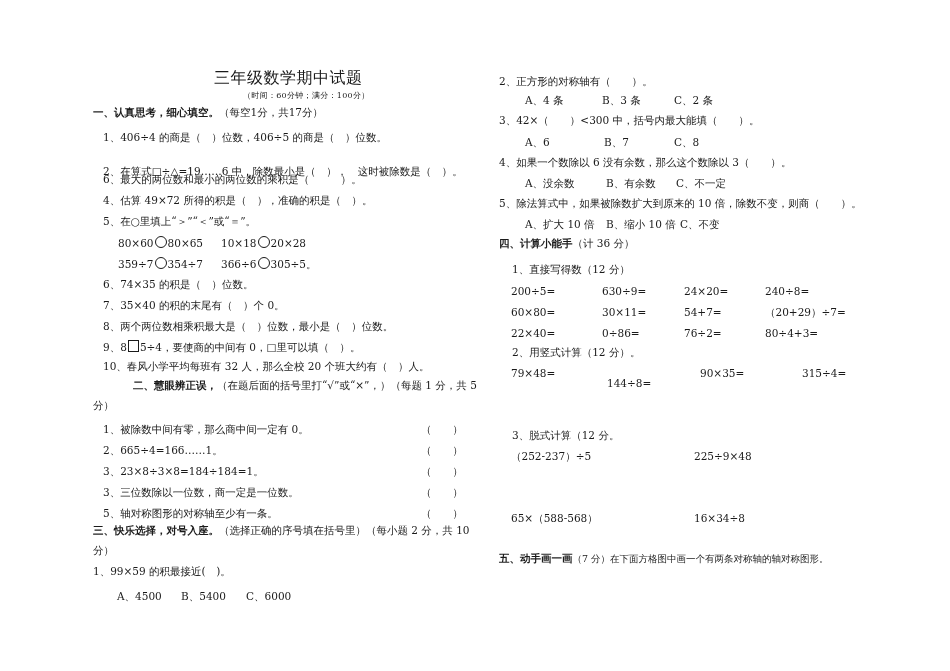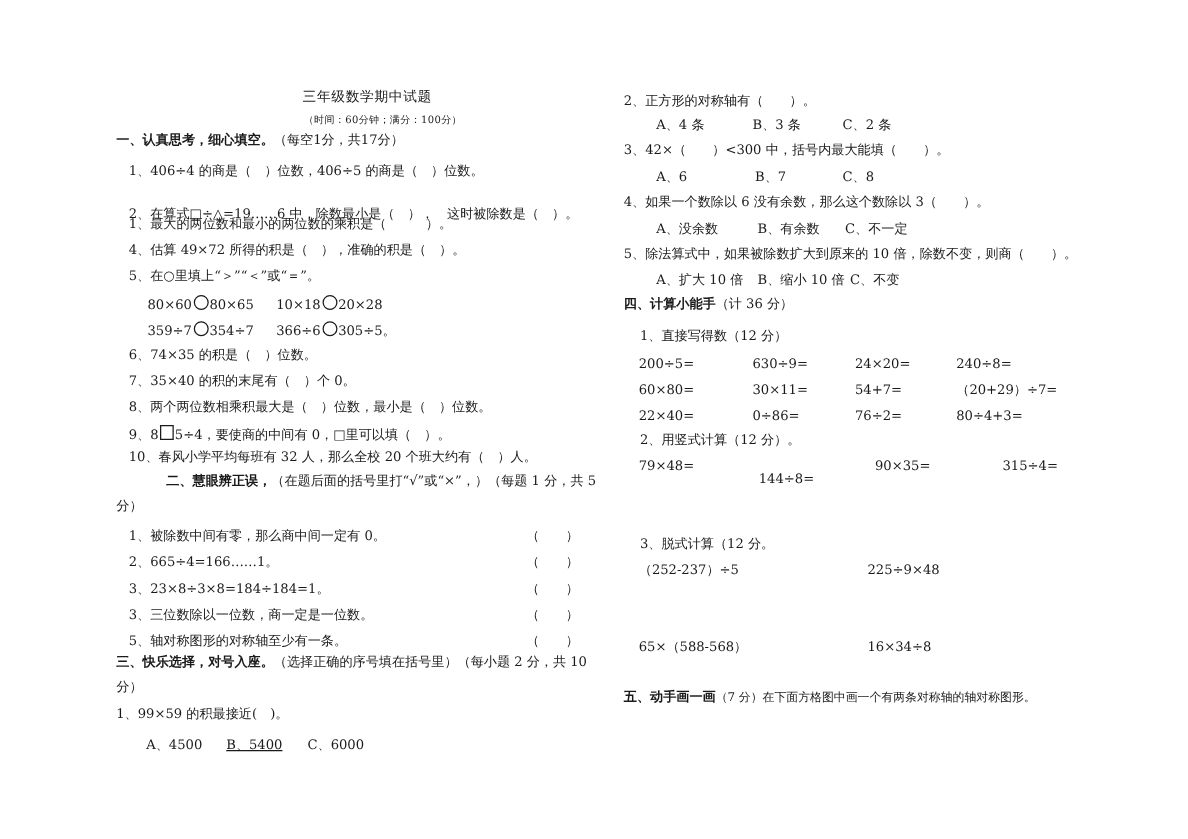--- a/index.html
+++ b/index.html
@@ -5,21 +5,21 @@
   html, body { margin: 0; padding: 0; background: #ffffff; }
   body {
     width: 950px; height: 671px; position: relative; overflow: hidden;
     font-family: "DejaVu Serif", "Liberation Serif", serif;
     color: #1a1a1a;
   }
   .abs { position: absolute; white-space: nowrap; }
   .t { font-size: 10.5px; line-height: 14px; }
   .title {
     font-family: "DejaVu Sans", "Liberation Sans", sans-serif;
-    font-size: 11px; line-height: 20px; letter-spacing: 0.5px; margin-left: 28px;
+    font-size: 16px; line-height: 20px; letter-spacing: 0.5px;
   }
   .sub { font-size: 8px; line-height: 10px; letter-spacing: 0.3px; }
   .sec { font-size: 10.5px; line-height: 14px; }
   .sec b {
     font-family: "DejaVu Sans", "Liberation Sans", sans-serif;
     font-weight: bold;
   }
   .circ {
     display: inline-block; width: 10px; height: 10px;
     border: 1.3px solid #1a1a1a; border-radius: 50%;
@@ -34,21 +34,21 @@
 <body>
 
 <div class="abs title" style="left:214px;top:68px;">三年级数学期中试题</div>
 <div class="abs sub" style="left:243px;top:91px;">（时间：60分钟；满分：100分）</div>
 
 <div class="abs sec" style="left:93px;top:105px;">
   <b>一、认真思考，细心填空。</b><span>（每空1分，共17分）</span>
 </div>
 <div class="abs t" style="left:103px;top:130px;">1、406÷4 的商是（　）位数，406÷5 的商是（　）位数。</div>
 <div class="abs t" style="left:103px;top:139px;margin-top:25px;">2、在算式□÷△=19……6 中，除数最小是（　），　这时被除数是（　）。</div>
-<div class="abs t" style="left:103px;top:172px;">1、最大的两位数和最小的两位数的乘积是（　　　）。</div>
+<div class="abs t" style="left:103px;top:172px;">6、最大的两位数和最小的两位数的乘积是（　　　）。</div>
 <div class="abs t" style="left:103px;top:193px;">4、估算 49×72 所得的积是（　），准确的积是（　）。</div>
 <div class="abs t" style="left:103px;top:214px;">5、在○里填上“＞”“＜”或“＝”。</div>
 
 <div class="abs t" style="left:118px;top:236px;">
   <span>80×60</span><span class="circ"></span><span>80×65</span>
 </div>
 <div class="abs t" style="left:221px;top:236px;">
   <span>10×18</span><span class="circ"></span><span>20×28</span>
 </div>
 <div class="abs t" style="left:118px;top:257px;">
@@ -82,21 +82,21 @@
 <div class="abs t" style="left:103px;top:506px;">5、轴对称图形的对称轴至少有一条。</div>
 <div class="abs t" style="left:421px;top:506px;">（　　）</div>
 
 <div class="abs sec" style="left:93px;top:523px;">
   <b>三、快乐选择，对号入座。</b><span>（选择正确的序号填在括号里）（每小题 2 分，共 10</span>
 </div>
 <div class="abs sec" style="left:93px;top:543px;">分）</div>
 
 <div class="abs t" style="left:93px;top:564px;">1、99×59 的积最接近(　)。</div>
 <div class="abs t" style="left:117px;top:589px;">A、4500</div>
-<div class="abs t" style="left:181px;top:589px;text-decoration:underline;">B、5400</div>
+<div class="abs t" style="left:181px;top:589px;">B、5400</div>
 <div class="abs t" style="left:246px;top:589px;">C、6000</div>
 
 <div class="abs t" style="left:499px;top:74px;">2、正方形的对称轴有（　　）。</div>
 <div class="abs t" style="left:525px;top:93px;">A、4 条</div>
 <div class="abs t" style="left:602px;top:93px;">B、3 条</div>
 <div class="abs t" style="left:674px;top:93px;">C、2 条</div>
 
 <div class="abs t" style="left:499px;top:113px;">3、42×（　　）&lt;300 中，括号内最大能填（　　）。</div>
 <div class="abs t" style="left:525px;top:135px;">A、6</div>
 <div class="abs t" style="left:604px;top:135px;">B、7</div>

